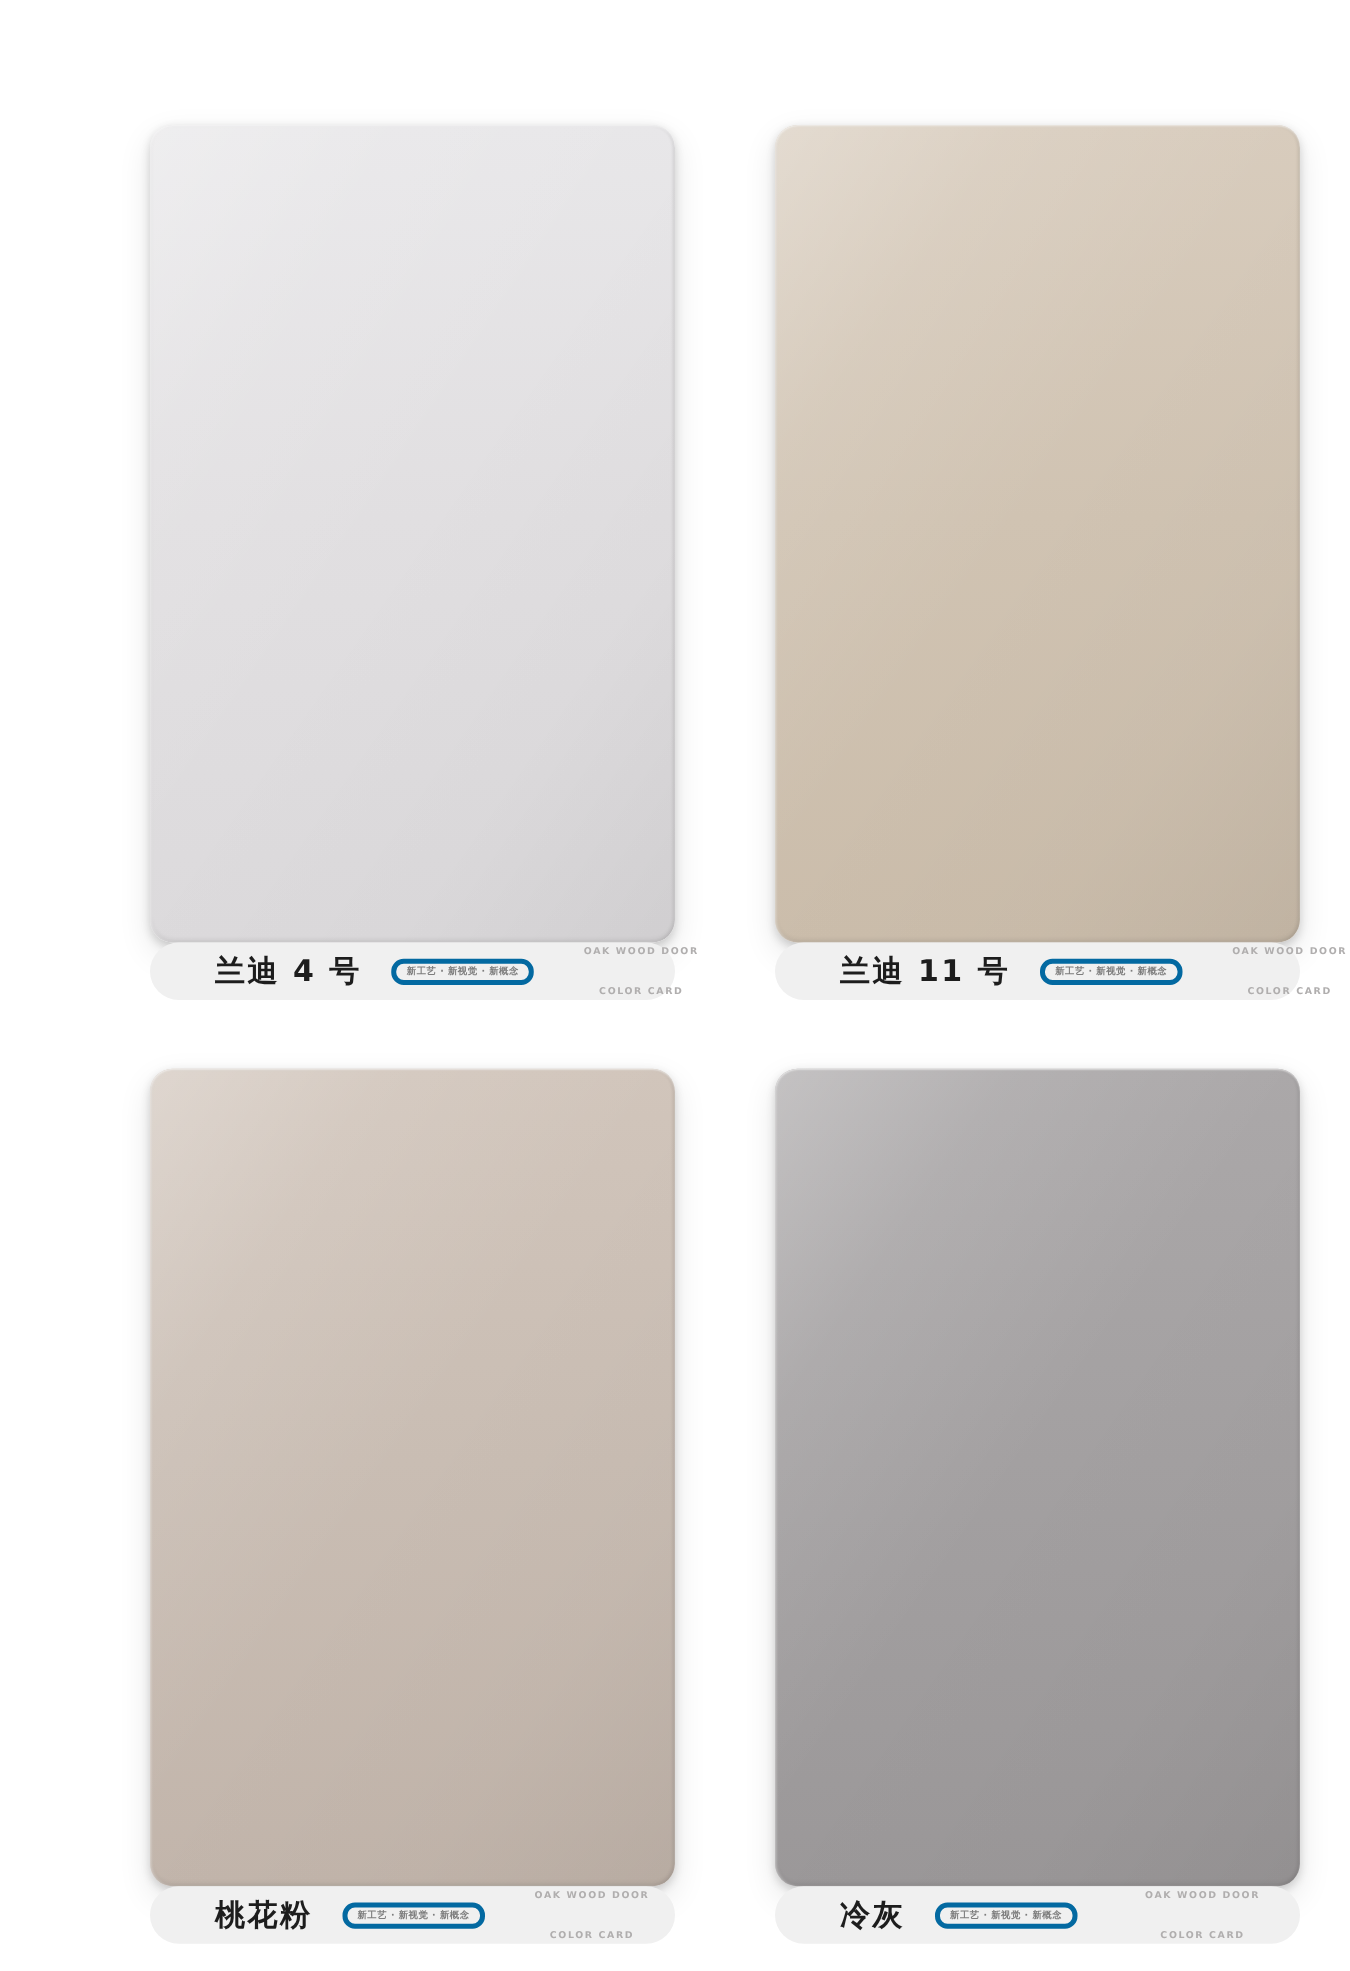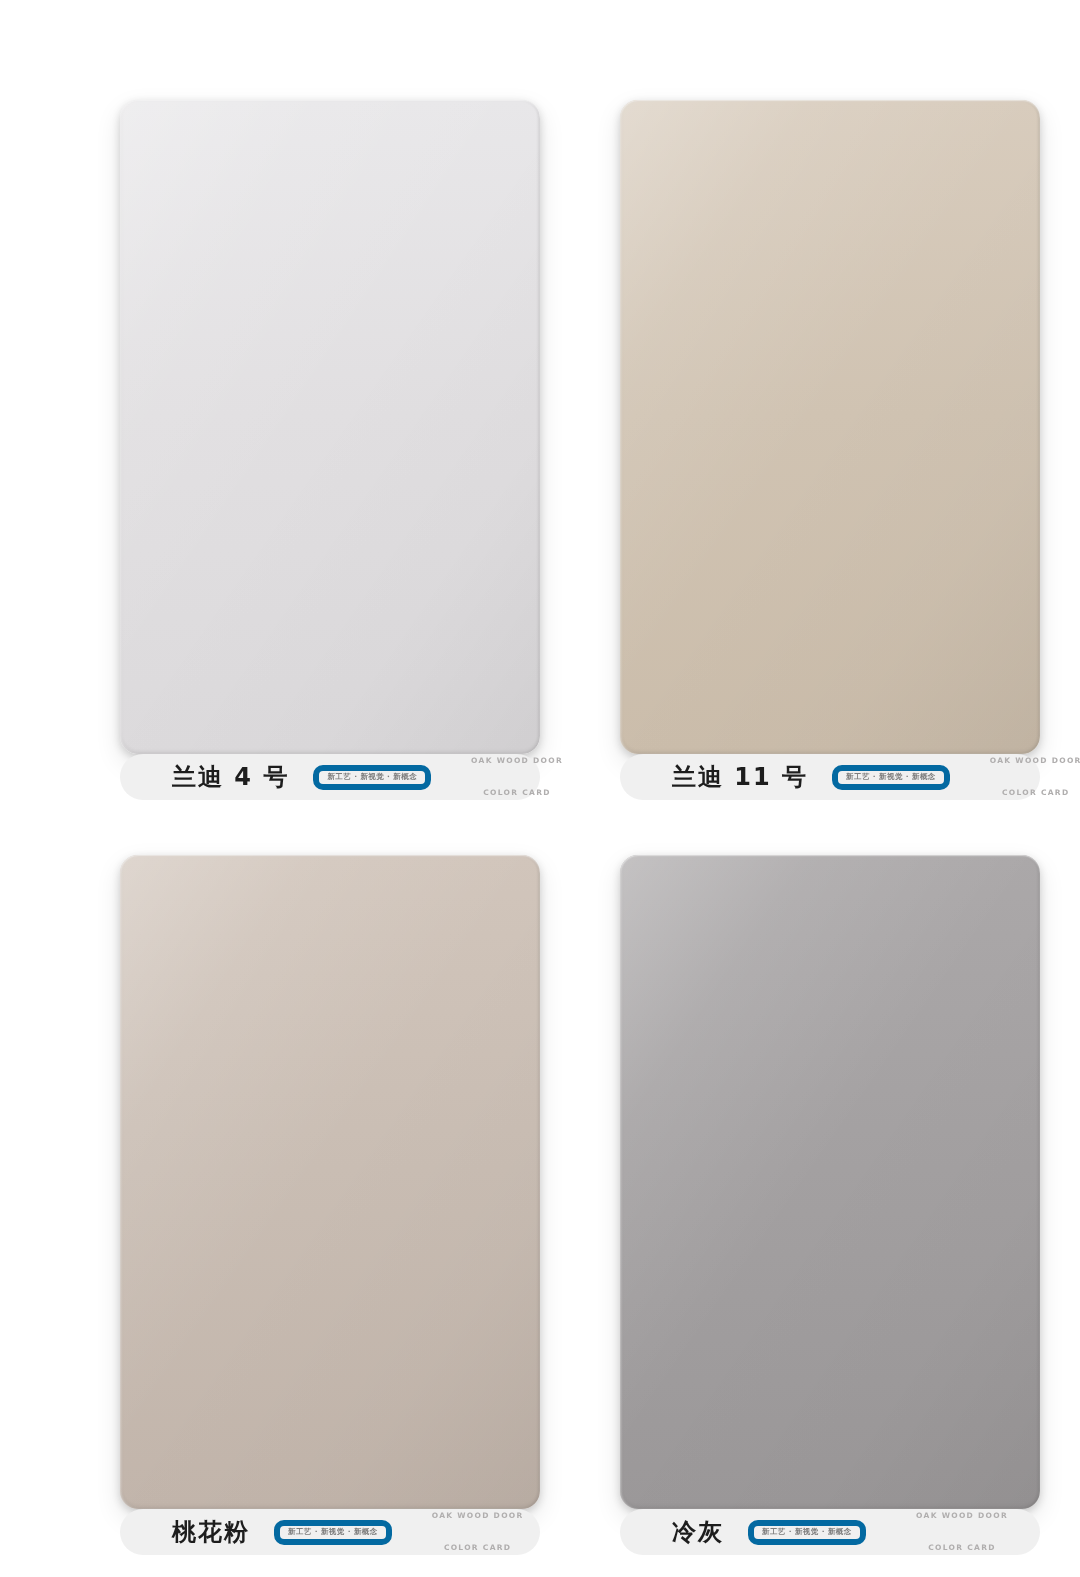--- a/index.html
+++ b/index.html
@@ -98,21 +98,21 @@
     font-weight: 700;
     color: #1d1d1d;
     letter-spacing: 2px;
     white-space: nowrap;
     line-height: 1;
   }
 
   .label-tagline {
     margin-left: 14px;
     flex: 0 0 auto;
-    border: 6px solid #0369a1;
+    border: 4px solid #0369a1;
     border-radius: 10px;
     padding: 2.5px 8px 3px;
     font-size: 7.5px;
     font-weight: 700;
     color: #7d7d7d;
     letter-spacing: 0.4px;
     white-space: nowrap;
     line-height: 1;
   }
 

